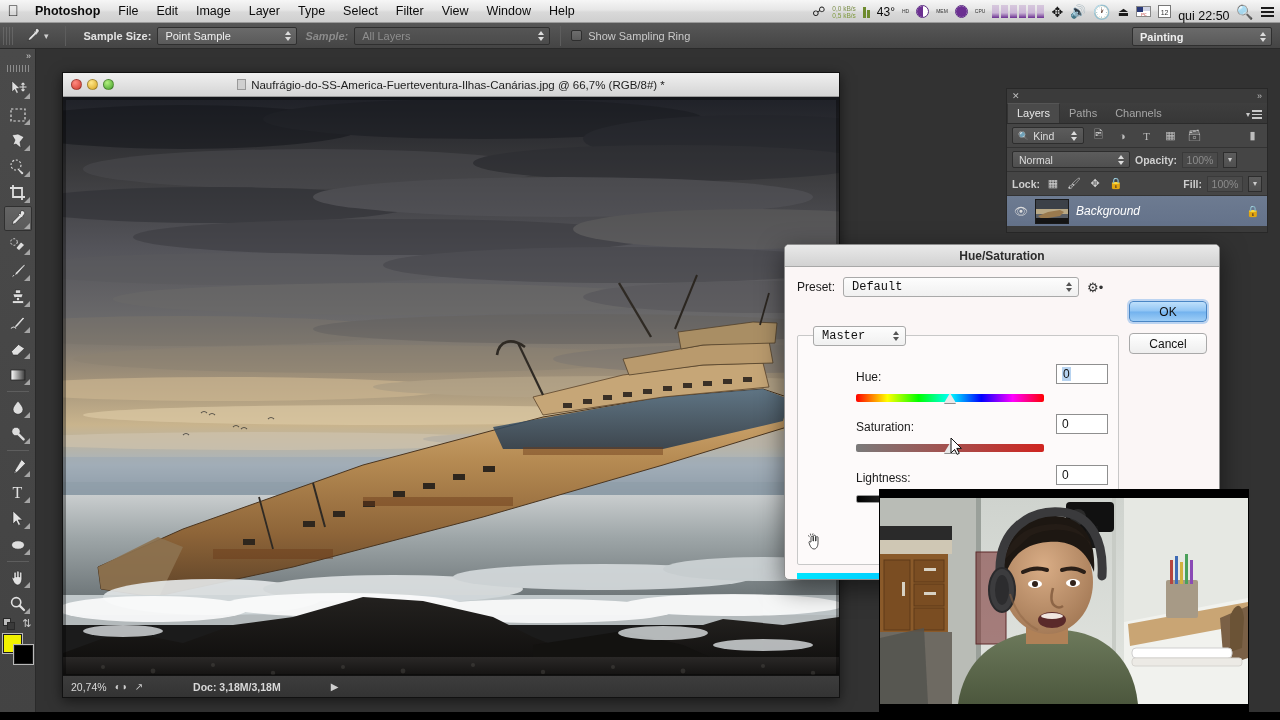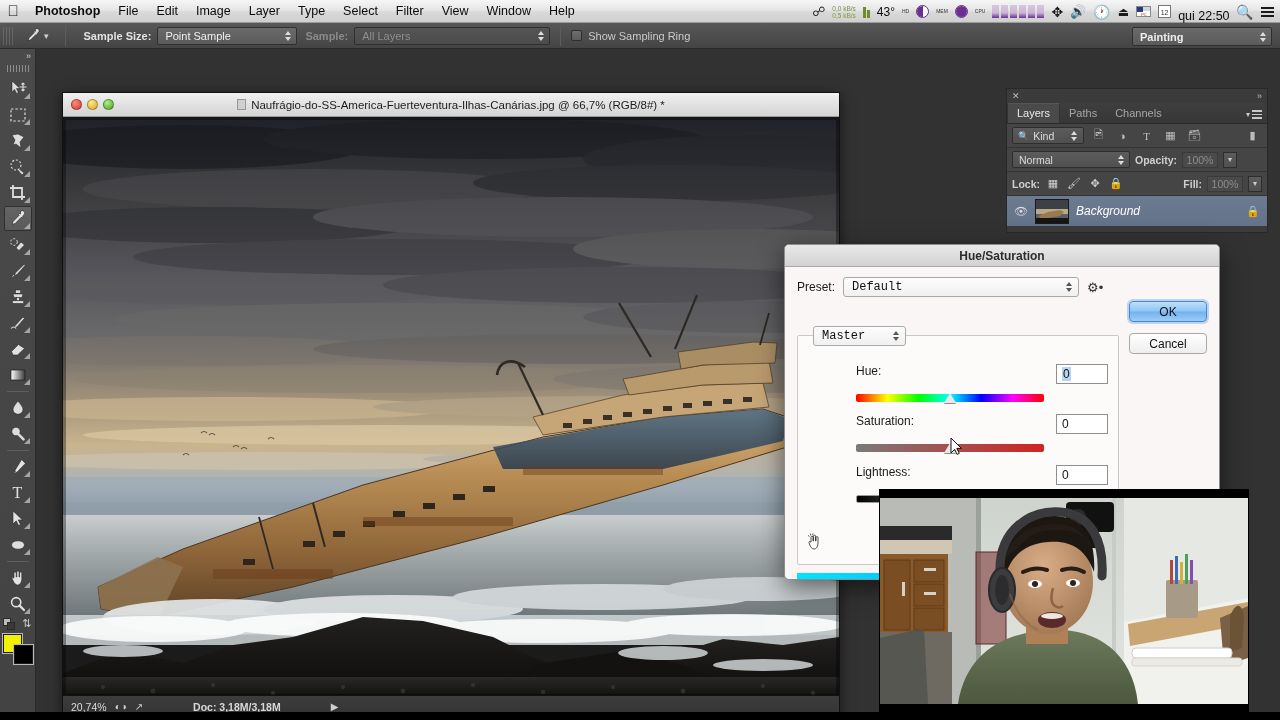--- a/index.html
+++ b/index.html
@@ -60,21 +60,21 @@
     position: absolute; left: 0; top: 23px; width: 1280px; height: 26px;
     background: linear-gradient(180deg,#575757 0%,#4e4e4e 50%,#444 100%);
     border-bottom: 1px solid #2a2a2a;
     display: flex; align-items: center; font-size: 11px; color: #d6d6d6;
   }
   .grip { width: 11px; height: 18px; margin: 0 4px 0 3px;
           background: repeating-linear-gradient(90deg,#777 0 1px,transparent 1px 3px);
           opacity: .55; }
   .tool-chip { display:flex; align-items:center; gap:3px; padding: 0 6px; }
   .opt-label { margin-left: 8px; font-weight: bold; color:#e2e2e2; }
-  .opt-label.dim { color:#8b8b8b; }
+  .opt-label.dim { color:#8b8b8b;font-style:italic; }
   .ps-select {
     height: 18px; background: linear-gradient(180deg,#6a6a6a,#5a5a5a);
     border: 1px solid #2f2f2f; border-radius: 2px; color: #eee;
     display: inline-flex; align-items: center; padding: 0 2px 0 7px;
     font-size: 11px; margin-left: 6px; position: relative;
   }
   .ps-select.dim { color: #8e8e8e; background: linear-gradient(180deg,#555,#4b4b4b); }
   .ps-select .sv { flex: 1; white-space: nowrap; }
   .spin { width: 13px; display:flex; flex-direction:column; align-items:center;
           justify-content:center; gap:2px; margin-left:6px; }
@@ -121,21 +121,21 @@
                  border:1px solid #2a2a2a;}
   .sw-mini .sw-swap { position:absolute; right:1px; top:0px; color:#ccc; font-size:11px; }
 
   
   .workspace { position:absolute; left:36px; top:49px; width:1244px; height:671px;
                background:#2b2b2b; }
   .ws-inner { position:absolute; left:0; top:0; right:0; bottom:0;
               background: #323232; }
 
   
-  .docwin { position:absolute; left:62px; top:92px; width:778px; height:626px;
+  .docwin { position:absolute; left:62px; top:72px; width:778px; height:626px;
             background:#1e1e1e; box-shadow: 0 3px 12px rgba(0,0,0,.55);
             border:1px solid #111; }
   .doc-title {
     height: 24px; background: linear-gradient(180deg,#f0f0f0,#d4d4d4);
     border-bottom:1px solid #9b9b9b; display:flex; align-items:center;
     position: relative; font-size: 11.5px; color:#1d1d1d;
   }
   .traffic { display:flex; gap:5px; padding-left:8px; }
   .tl { width:11px;height:11px;border-radius:50%; border:1px solid rgba(0,0,0,.28); }
   .tl.r { background: radial-gradient(circle at 35% 30%, #ff8a80, #cf3b2d); }
@@ -218,21 +218,21 @@
   .btn { width:78px; height:21px; border-radius:4px; font-size:12px;
          display:flex; align-items:center; justify-content:center; }
   .btn.ok { background: linear-gradient(180deg,#bfe0fb 0%,#8fc4f4 48%,#72b2ee 52%,#9dcdf6 100%);
             border:1px solid #4a86c5; color:#111; box-shadow:0 0 0 2px rgba(110,170,235,.45); }
   .btn.cancel { background: linear-gradient(180deg,#ffffff,#eeeeee);
                 border:1px solid #a9a9a9; color:#111; }
   .group-box { position:absolute; left:12px; top:68px; width:322px; height:230px;
                border:1px solid #c8c8c8; background:#fdfafa; border-radius:2px; }
   .master-sel { position:absolute; left:15px; top:-10px; width:93px; height:20px; }
   .slider-row { position:absolute; left:58px; width:252px; display:flex;
-                align-items:flex-start; justify-content:space-between; }
+                align-items:flex-end; justify-content:space-between; }
   .num-field { width:52px; height:20px; background:#fff; border:1px solid #8f8f8f;
                font-size:12px; color:#111; display:flex; align-items:center; padding-left:5px; }
   .num-field.sel-val { color:#111; }
   .num-field.sel-val span { background:#b7d3f0; padding:0 1px; }
   .ramp { position:absolute; left:58px; width:188px; height:8px; border-radius:2px; }
   .ramp.hue { background: linear-gradient(90deg,#ff0000,#ffff00,#00ff00,#00ffff,#0000ff,#ff00ff,#ff0000); }
   .ramp.sat { background: linear-gradient(90deg,#7a7a7a,#d0241f); }
   .ramp.light { background: linear-gradient(90deg,#000000,#ffffff); border:1px solid #9b9b9b; }
   .thumbmark { position:absolute; width:13px; height:10px; }
   .thumbmark::after { content:""; position:absolute; left:0; top:0;

